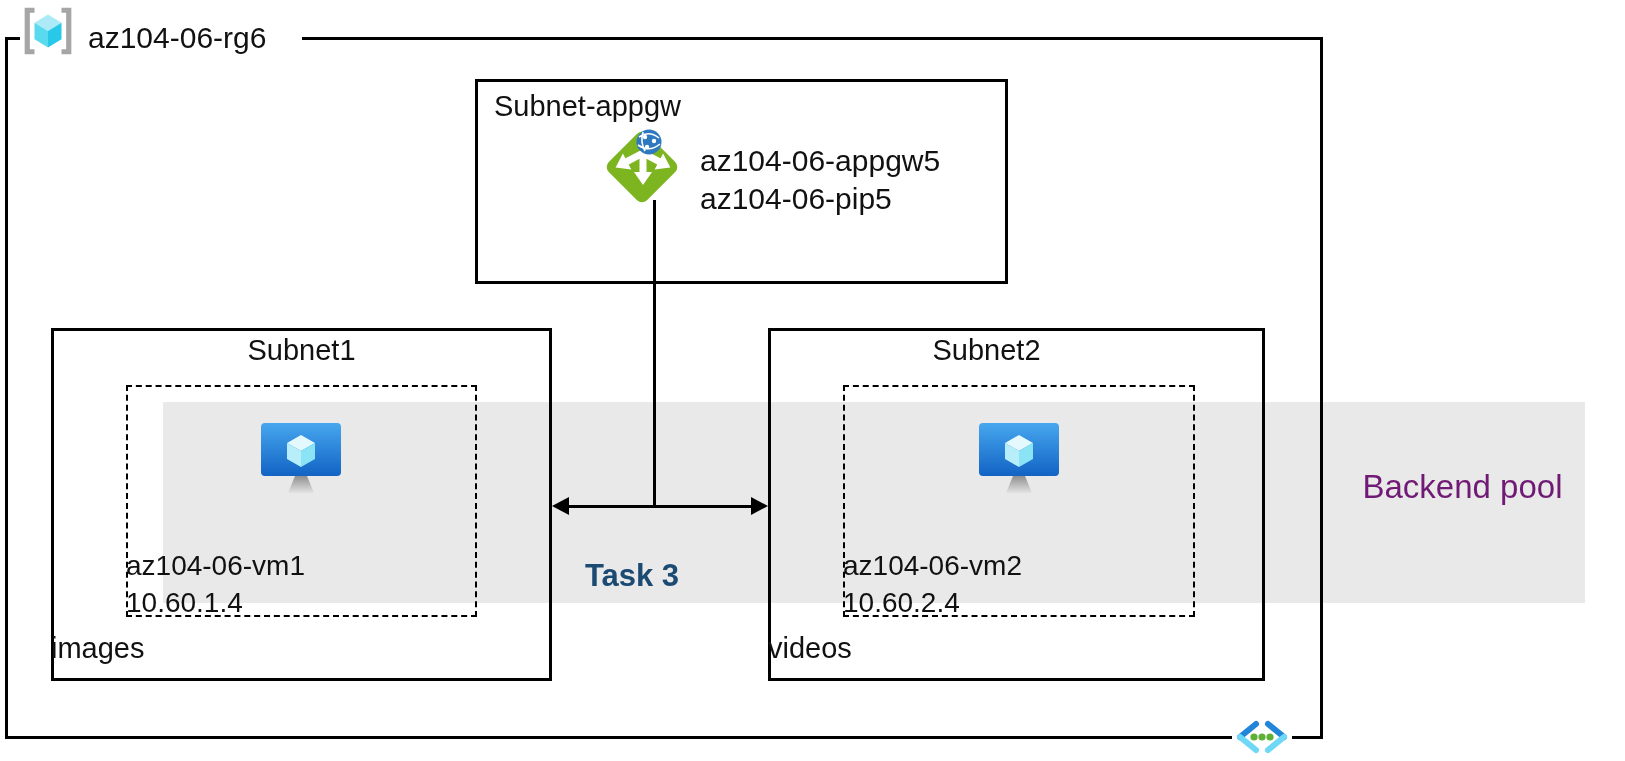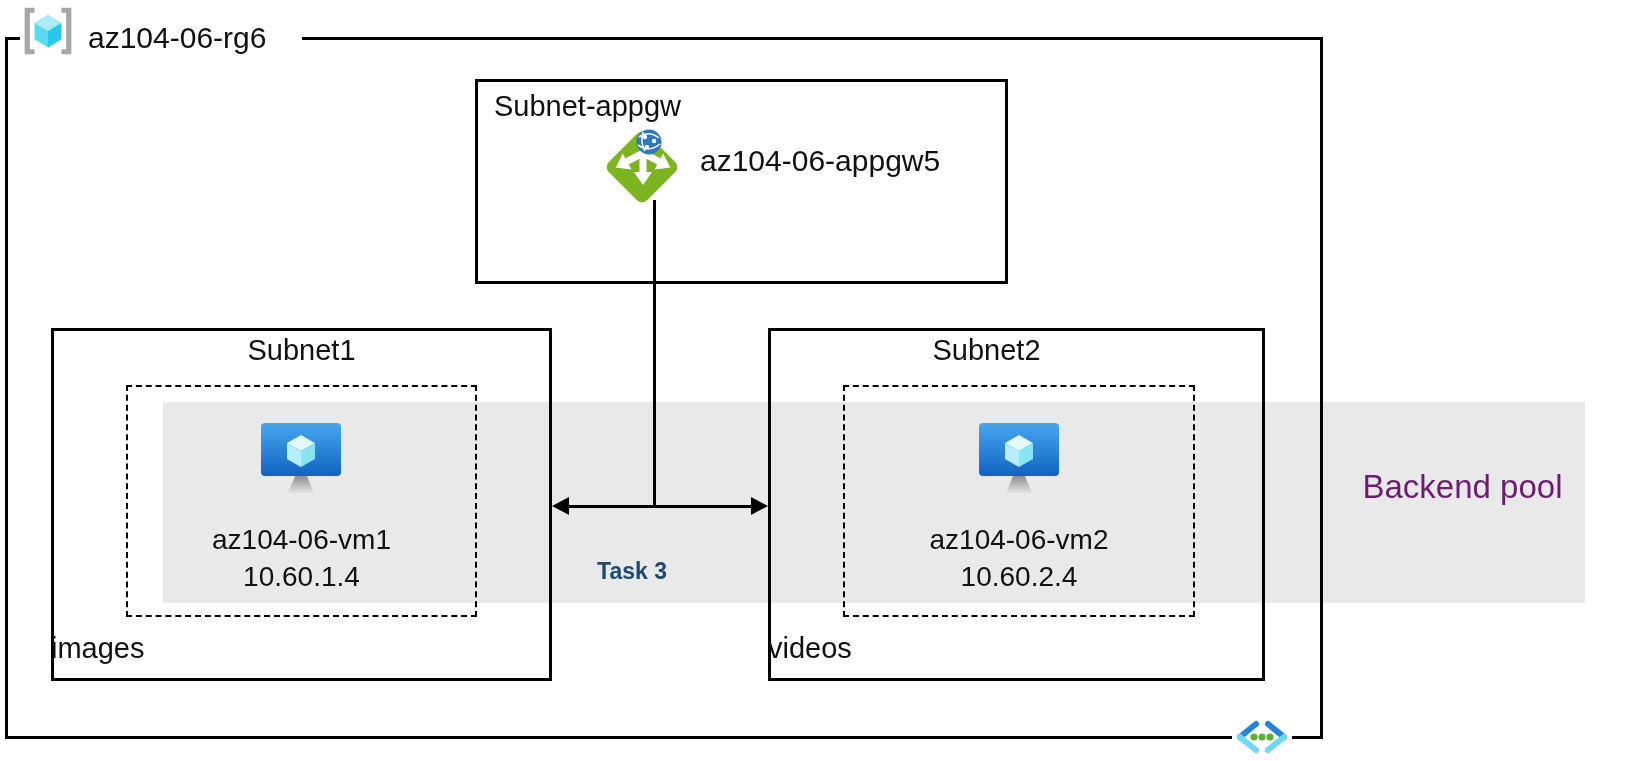--- a/index.html
+++ b/index.html
@@ -13,23 +13,23 @@
   
   .line{background:#000;z-index:2;}
   
   .solidbox{border:3px solid #000;z-index:2;background:transparent;box-sizing:border-box;}
   .dashedbox{border:2px dashed #000;z-index:2;background:transparent;box-sizing:border-box;}
   .txt{z-index:4;white-space:nowrap;}
   .title-rg{font-size:30px;}
   .title-subnet{font-size:29px;text-align:center;}
   .appgw-title{font-size:29px;}
   .appgw-lines{font-size:30px;line-height:38px;}
-  .vmtext{font-size:28px;line-height:37px;text-align:center;}
+  .vmtext{font-size:28px;line-height:37px;text-align:left;margin-top:26px;}
   .caption{font-size:29px;}
-  .task{font-size:23px;font-weight:bold;color:#1B4A73;text-align:center;}
+  .task{font-size:31px;font-weight:bold;color:#1B4A73;text-align:center;}
   .backend{font-size:33px;color:#701a75;}
   .icon{z-index:3;}
   
   .shaft{left:566px;top:505px;width:192px;height:3px;background:#000;z-index:2;}
   .head{width:0;height:0;z-index:2;}
   .head-left{left:552px;top:497px;border-top:9px solid transparent;border-bottom:9px solid transparent;border-right:17px solid #000;}
   .head-right{left:751px;top:497px;border-top:9px solid transparent;border-bottom:9px solid transparent;border-left:17px solid #000;}
   .vnet-wrap{left:1232px;top:717px;width:60px;height:40px;background:#fff;z-index:3;display:flex;align-items:center;justify-content:center;}
 </style>
 </head>
@@ -76,20 +76,21 @@
       <use href="#agarrow" transform="translate(39,26) rotate(-62)"></use>
       <circle cx="45" cy="15" r="12.5" fill="#2E78C0"></circle>
       <path d="M35,10 Q45,3 55,11 M34,18 Q45,26 56,17 M39,5 Q36,15 41,24" fill="none" stroke="#fff" stroke-width="1.6"></path>
       <circle cx="41" cy="10" r="2.2" fill="#fff"></circle>
       <circle cx="50" cy="14" r="2.2" fill="#fff"></circle>
       <circle cx="43" cy="20" r="2.2" fill="#fff"></circle>
     </svg>
   </div>
   <div class="abs txt appgw-lines" style="left:700px;top:142px;">
     <div>az104-06-appgw5</div>
+    <div>az104-06-pip5</div>
   </div>
 
   <div class="abs solidbox" style="left:51px;top:328px;width:501px;height:353px;"></div>
   <div class="abs txt title-subnet" style="left:51px;top:334px;width:501px;">Subnet1</div>
   <div class="abs dashedbox" style="left:126px;top:385px;width:351px;height:232px;"></div>
   <div class="abs icon" style="left:261px;top:423px;">
     <svg width="80" height="74" viewBox="0 0 80 74">
       <defs>
         <linearGradient id="mon1" x1="0" y1="0" x2="0" y2="1">
           <stop offset="0" stop-color="#47A7EE"></stop>

